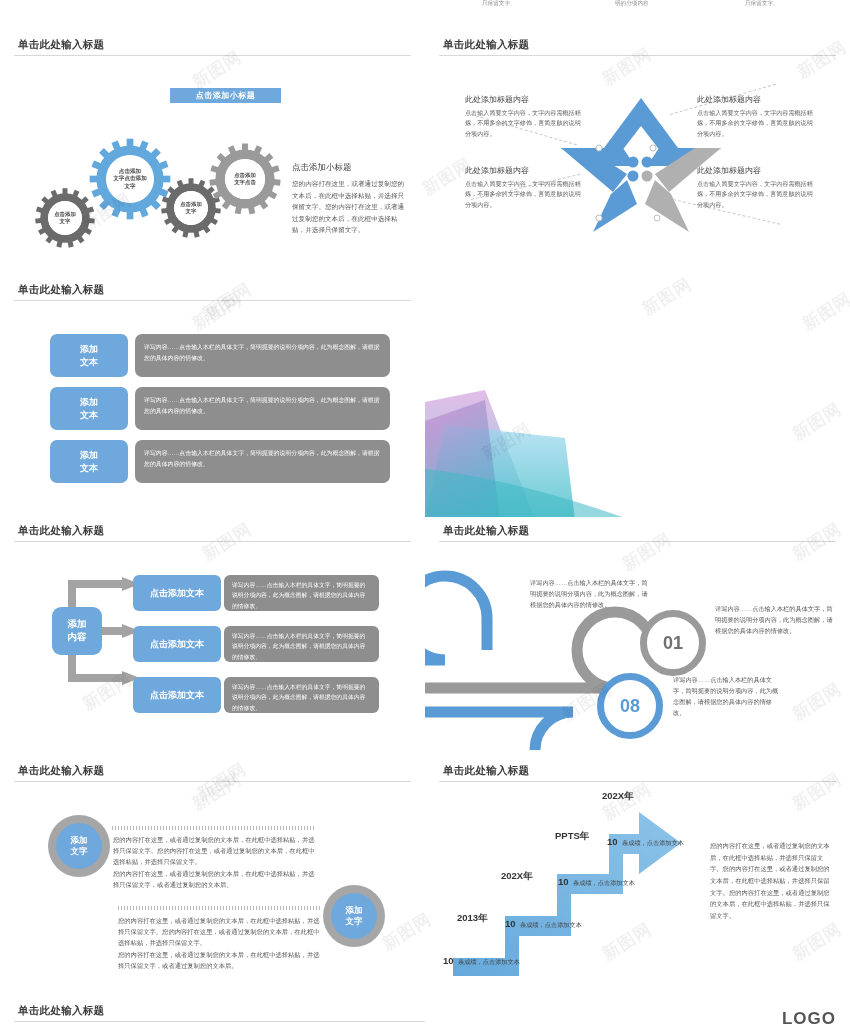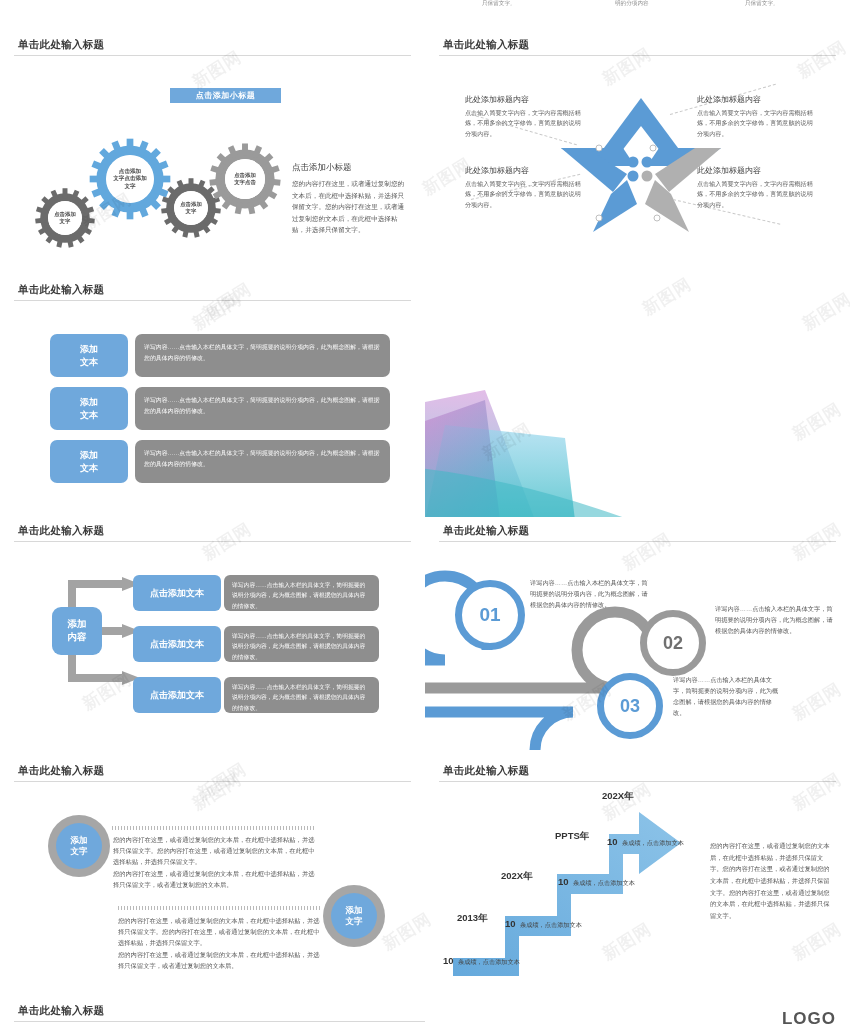--- a/index.html
+++ b/index.html
@@ -343,28 +343,25 @@
 
   <svg width="425" height="190" viewBox="0 0 425 190" style="position:absolute;left:0;top:42px;">
 
     <path d="M0 100 L20 100 A42 42 0 1 1 62 58 L62 90" stroke="#5b9bd5" stroke-width="11" fill="none"></path>
 
     <path d="M0 128 L190 128 A38 38 0 1 1 228 90" stroke="#9a9a9a" stroke-width="11" fill="none"></path>
 
     <path d="M0 152 L148 152 A38 38 0 1 0 186 190" stroke="#5b9bd5" stroke-width="11" fill="none"></path>
   </svg>
 
-  <div class="ring" style="left:30px;top:62px;width:56px;height:56px;border:7px solid #5b9bd5;color:#5b9bd5;font-size:19px;">
+  <div class="ring" style="left:215px;top:92px;width:52px;height:52px;border:7px solid #9a9a9a;color:#707070;font-size:18px;">
     <span>01</span>
   </div>
-  <div class="ring" style="left:215px;top:92px;width:52px;height:52px;border:7px solid #9a9a9a;color:#707070;font-size:18px;">
-    <span>02</span>
-  </div>
   <div class="ring" style="left:172px;top:155px;width:52px;height:52px;border:7px solid #5b9bd5;color:#5b9bd5;font-size:18px;">
-    <span>03</span>
+    <span>08</span>
   </div>
 
   <div class="s6-txt" style="left:105px;top:60px;width:118px;">详写内容……点击输入本栏的具体文字，简明扼要的说明分项内容，此为概念图解，请根据您的具体内容的情修改。</div>
   <div class="s6-txt" style="left:290px;top:86px;width:120px;">详写内容……点击输入本栏的具体文字，简明扼要的说明分项内容，此为概念图解，请根据您的具体内容的情修改。</div>
   <div class="s6-txt" style="left:248px;top:157px;width:110px;">详写内容……点击输入本栏的具体文字，简明扼要的说明分项内容，此为概念图解，请根据您的具体内容的情修改。</div>
 </div>
 
 <div class="slide" style="left:0;top:758px;width:425px;height:240px;">
   <div class="slide-title">单击此处输入标题</div>
   <div class="slide-rule"></div>

